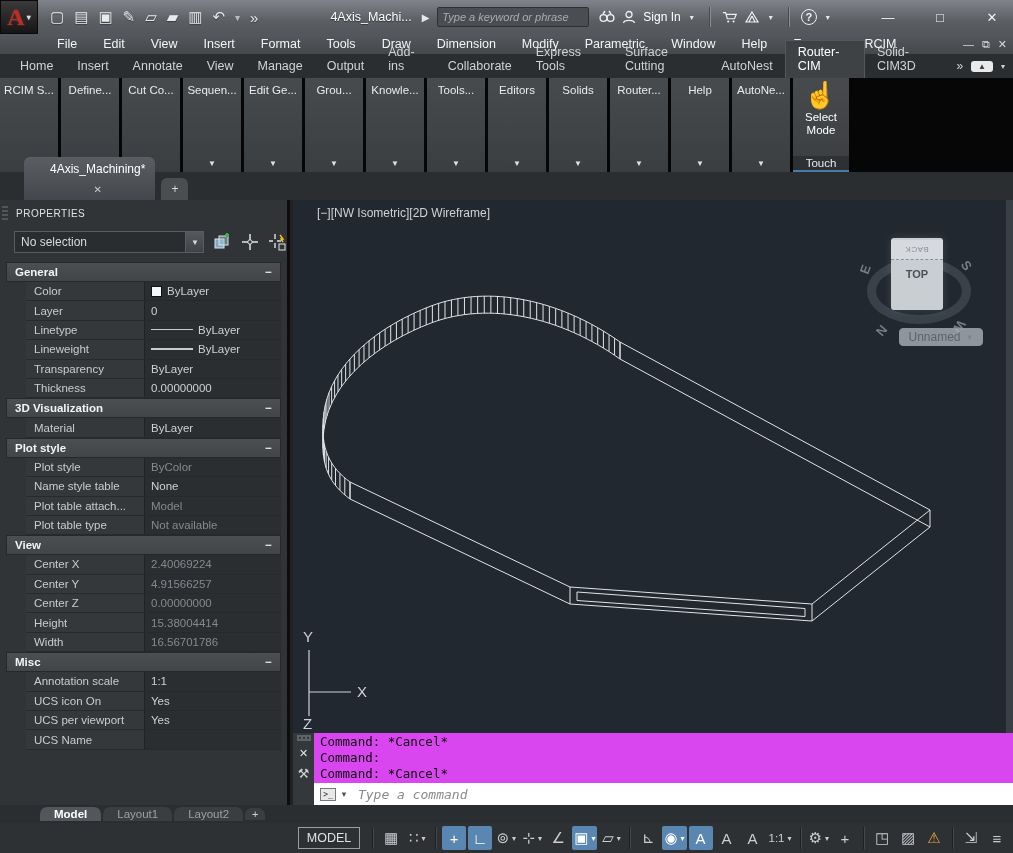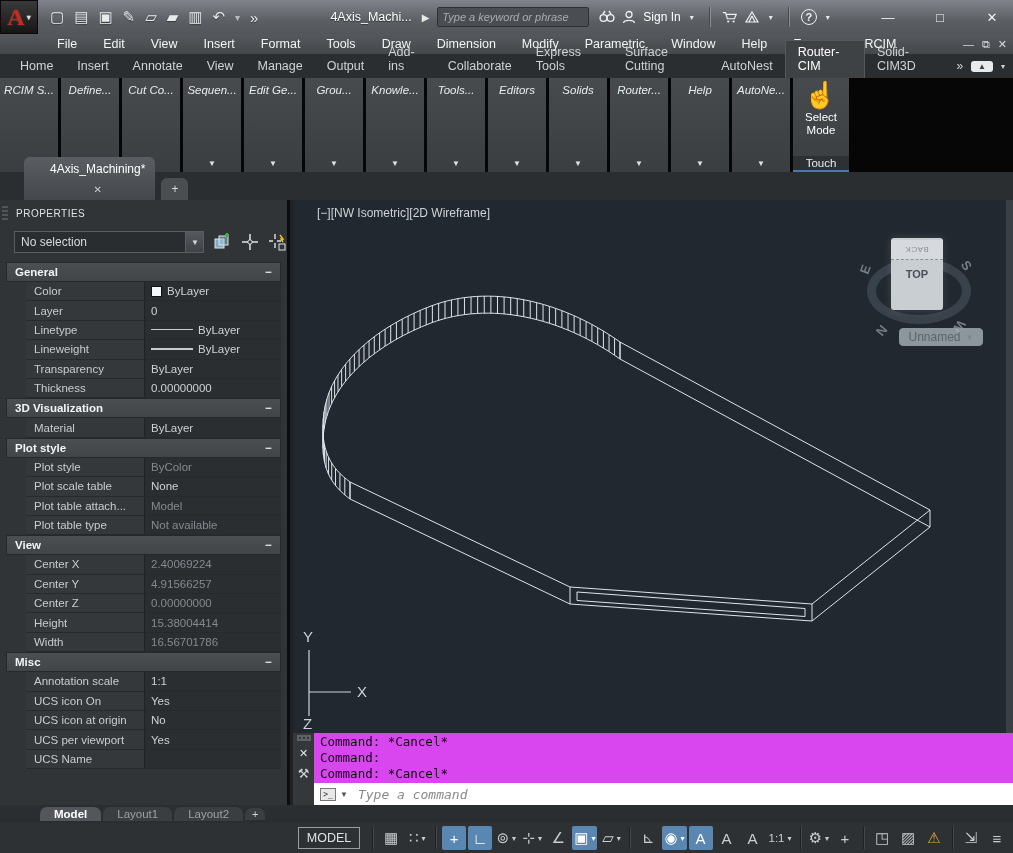--- a/index.html
+++ b/index.html
@@ -40,21 +40,21 @@
     display:flex; align-items:flex-end; padding-left:8px; }
   .rtab { padding:4px 12px 5px; color:#cfd3d6; font-size:12.5px; cursor:default; }
   .rtab.active { background:#3e4245; color:#fff; border:1px solid #55595d; border-bottom:none; }
   .rtab-extra { display:flex; align-items:center; gap:8px; color:#cfd3d6; padding:0 8px 5px; }
   .pinbtn { background:#e8eaec; color:#3a3e41; border-radius:3px; font-size:8px; padding:1px 7px; }
 
   
   .ribbonpanels { position:absolute; left:0; top:78px; width:1013px; height:94px; background:#060607; display:flex; }
   .rpanel { width:58px; margin-right:3px; background:linear-gradient(#474b4e,#3a3e41); display:flex;
     flex-direction:column; align-items:center; position:relative; }
-  .rpanel .ptitle { margin-top:6px; font-size:11.5px; color:#e8eaec; white-space:nowrap;font-style:italic; }
+  .rpanel .ptitle { margin-top:6px; font-size:11.5px; color:#e8eaec; white-space:nowrap; }
   .rpanel .pfly { position:absolute; bottom:4px; font-size:8px; color:#dfe2e4; }
   .rpanel.touch { width:56px; }
   .rpanel.touch .hand { font-size:26px; color:#fff; margin-top:2px; }
   .rpanel.touch .sm { font-size:11.5px; color:#fff; line-height:13px; text-align:center; }
   .rpanel.touch .pname { position:absolute; bottom:0; width:100%; text-align:center; background:#2e3134;
     color:#e8eaec; font-size:11.5px; padding:1px 0; border-bottom:2px solid #4a7ba6; }
 
   
   .doctabs { position:absolute; left:0; top:172px; width:1013px; height:28px; background:#2b2e30; display:flex; align-items:flex-end; padding-left:24px; }
   .dtab { background:linear-gradient(#5a5e62,#44484c); color:#fff; font-size:12px; padding:5px 10px 5px 26px;
@@ -396,21 +396,21 @@
         <span>Plot style</span>
         <span class="min">−</span>
       </div>
     <div class="prow">
         <div class="plabel">Plot style</div>
         <div class="pval gray">
           <span>ByColor</span>
         </div>
       </div>
     <div class="prow">
-        <div class="plabel">Plot scale table</div>
+        <div class="plabel">Name style table</div>
         <div class="pval">
           <span>None</span>
         </div>
       </div>
     <div class="prow">
         <div class="plabel">Plot table attach...</div>
         <div class="pval gray">
           <span>Model</span>
         </div>
       </div>
@@ -463,26 +463,20 @@
     <div class="prow">
         <div class="plabel">Annotation scale</div>
         <div class="pval">
           <span>1:1</span>
         </div>
       </div>
     <div class="prow">
         <div class="plabel">UCS icon On</div>
         <div class="pval">
           <span>Yes</span>
-        </div>
-      </div>
-    <div class="prow">
-        <div class="plabel">UCS icon at origin</div>
-        <div class="pval">
-          <span>No</span>
         </div>
       </div>
     <div class="prow">
         <div class="plabel">UCS per viewport</div>
         <div class="pval">
           <span>Yes</span>
         </div>
       </div>
     <div class="prow">
         <div class="plabel">UCS Name</div>

